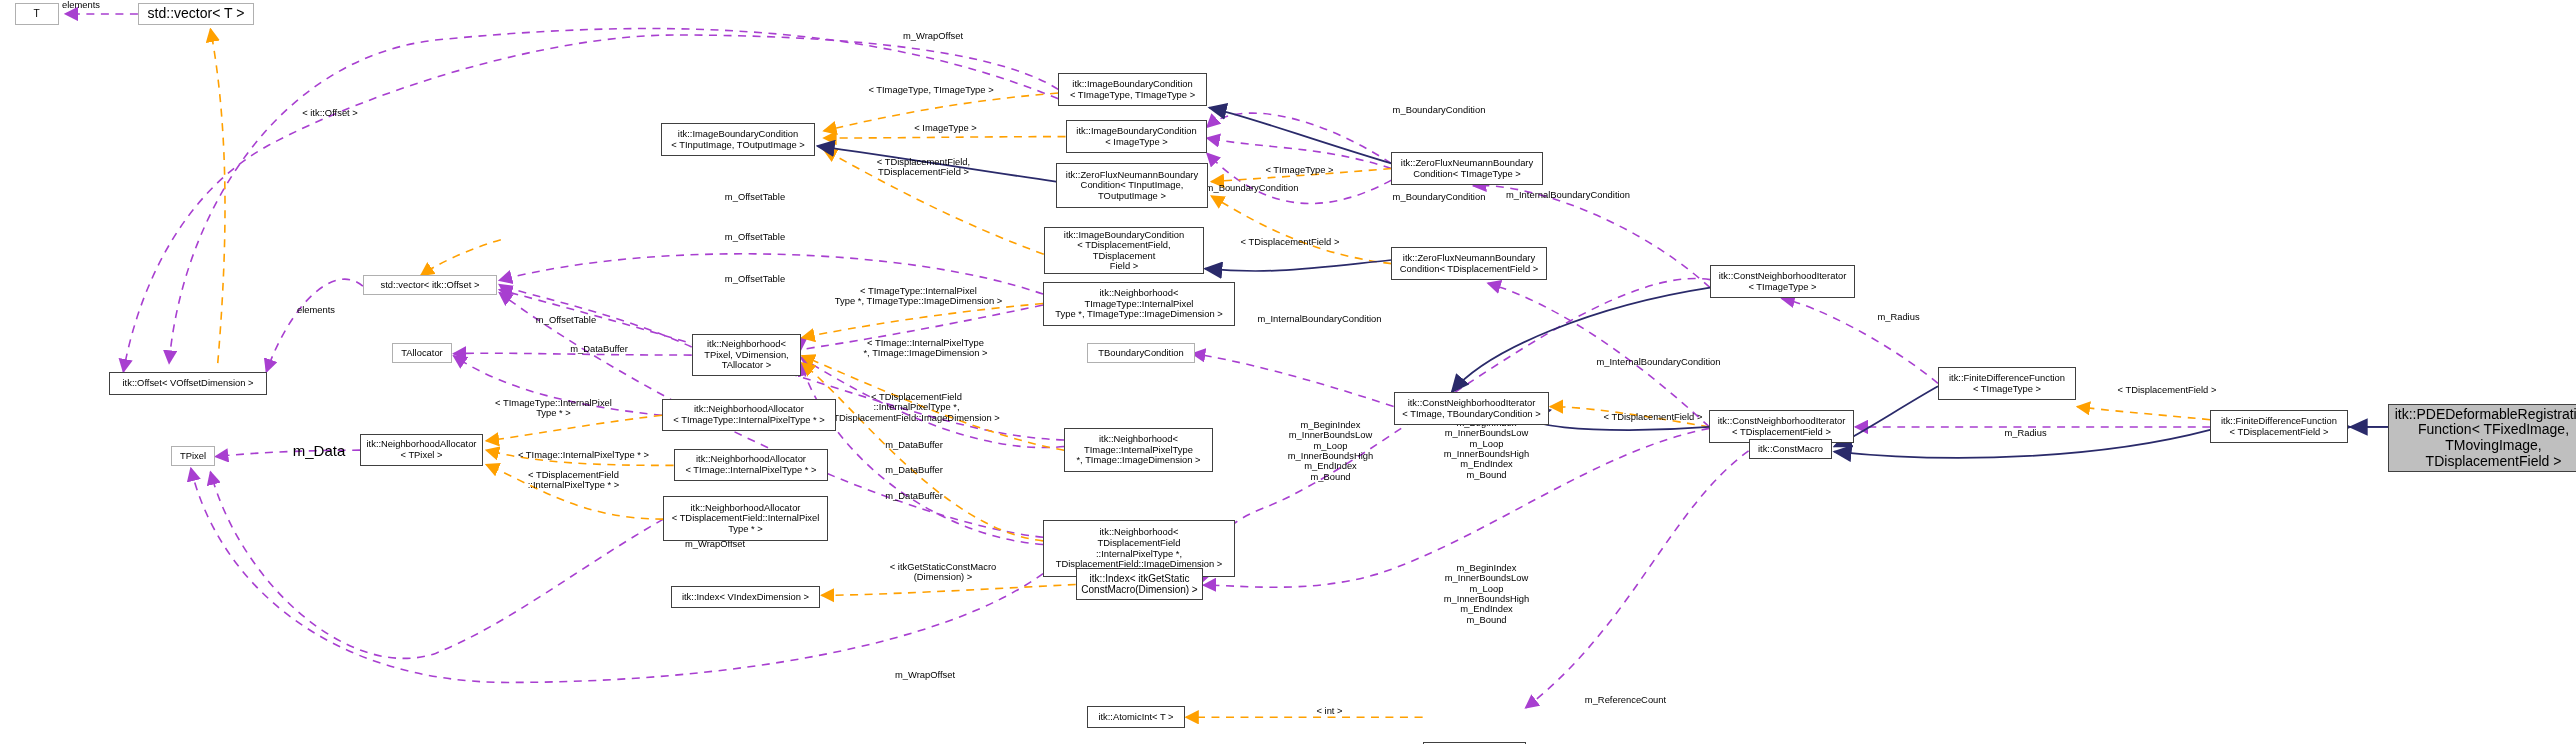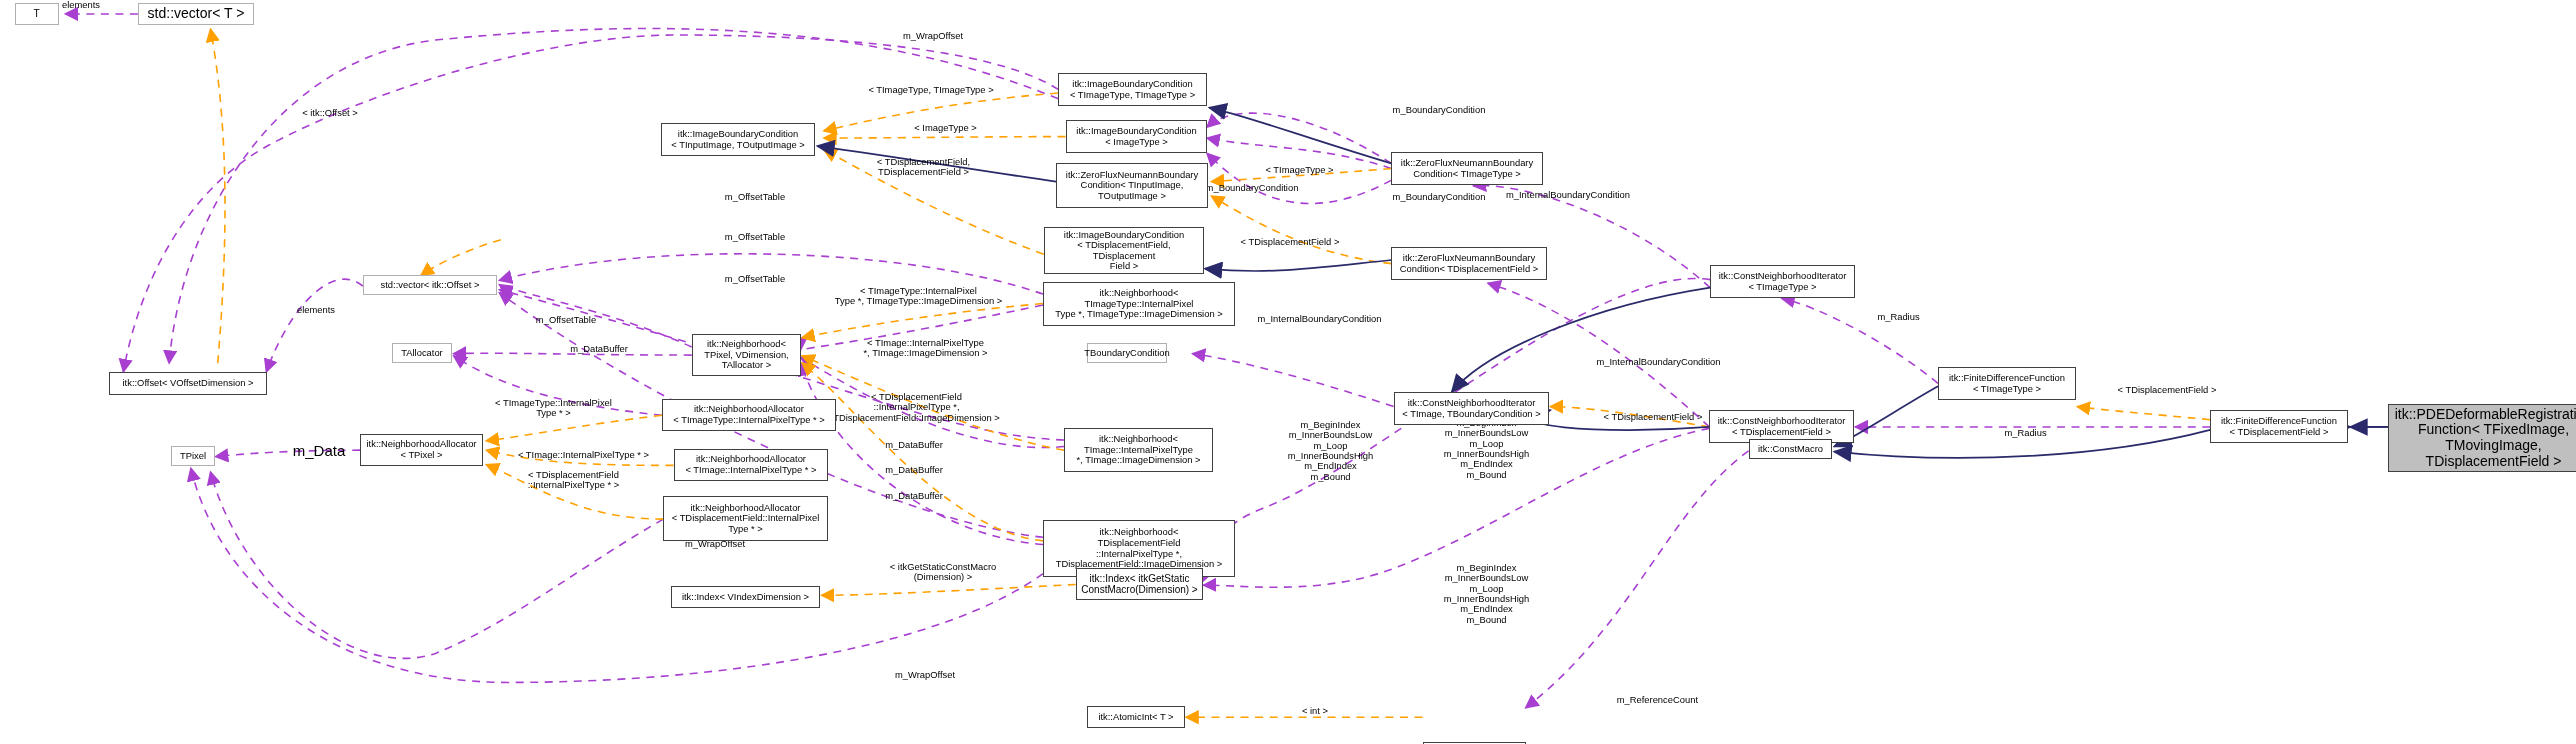--- a/index.html
+++ b/index.html
@@ -154,21 +154,21 @@
       <div class="node klass" style="left: 662px; top: 399px; width: 174px; min-height: 32px; font-size: 9.4px;">itk::NeighborhoodAllocator
 &lt; TImageType::InternalPixelType * &gt;</div>
       <div class="node klass" style="left: 674px; top: 449px; width: 154px; min-height: 32px; font-size: 9.4px;">itk::NeighborhoodAllocator
 &lt; TImage::InternalPixelType * &gt;</div>
       <div class="node klass" style="left: 663px; top: 496px; width: 165px; min-height: 45px; font-size: 9.4px;">itk::NeighborhoodAllocator
 &lt; TDisplacementField::InternalPixel
 Type * &gt;</div>
       <div class="node klass" style="left: 1043px; top: 282px; width: 192px; min-height: 44px; font-size: 9.4px;">itk::Neighborhood&lt;
  TImageType::InternalPixel
 Type *, TImageType::ImageDimension &gt;</div>
-      <div class="node plain" style="left: 1087px; top: 343px; width: 80px; min-height: 20.3px; font-size: 9.4px;">TBoundaryCondition</div>
+      <div class="node plain" style="left: 1087px; top: 343px; width: 108px; min-height: 20.3px; font-size: 9.4px;">TBoundaryCondition</div>
       <div class="node klass" style="left: 1064px; top: 428px; width: 149px; min-height: 44px; font-size: 9.4px;">itk::Neighborhood&lt;
  TImage::InternalPixelType
 *, TImage::ImageDimension &gt;</div>
       <div class="node klass" style="left: 1043px; top: 520px; width: 192px; min-height: 57px; font-size: 9.4px;">itk::Neighborhood&lt;
  TDisplacementField
 ::InternalPixelType *,
  TDisplacementField::ImageDimension &gt;</div>
       <div class="node klass" style="left: 1394px; top: 392px; width: 155px; min-height: 33px; font-size: 9.4px;">itk::ConstNeighborhoodIterator
 &lt; TImage, TBoundaryCondition &gt;</div>
       <div class="node klass" style="left: 1710px; top: 265px; width: 145px; min-height: 33px; font-size: 9.4px;">itk::ConstNeighborhoodIterator
@@ -246,18 +246,18 @@
       <div class="elabel" style="left: 657px; top: 539px; width: 116px; font-size: 9.4px;">m_WrapOffset</div>
       <div class="elabel" style="left: 865px; top: 562px; width: 156px; font-size: 9.4px;">&lt; itkGetStaticConstMacro
 (Dimension) &gt;</div>
       <div class="elabel" style="left: 1423px; top: 563px; width: 127px; font-size: 9.4px;">m_BeginIndex
 m_InnerBoundsLow
 m_Loop
 m_InnerBoundsHigh
 m_EndIndex
 m_Bound</div>
       <div class="elabel" style="left: 867px; top: 670px; width: 116px; font-size: 9.4px;">m_WrapOffset</div>
-      <div class="elabel" style="left: 1263px; top: 706px; width: 65px; font-size: 9.4px; text-align: right;">&lt; int &gt;</div>
-      <div class="elabel" style="left: 1553px; top: 695px; width: 145px; font-size: 9.4px; text-align: right;">m_ReferenceCount</div>
+      <div class="elabel" style="left: 1297px; top: 706px; width: 65px; font-size: 9.4px;">&lt; int &gt;</div>
+      <div class="elabel" style="left: 1553px; top: 695px; width: 145px; font-size: 9.4px;">m_ReferenceCount</div>
     </div>
 
 </div>
 
 
 </body></html>

